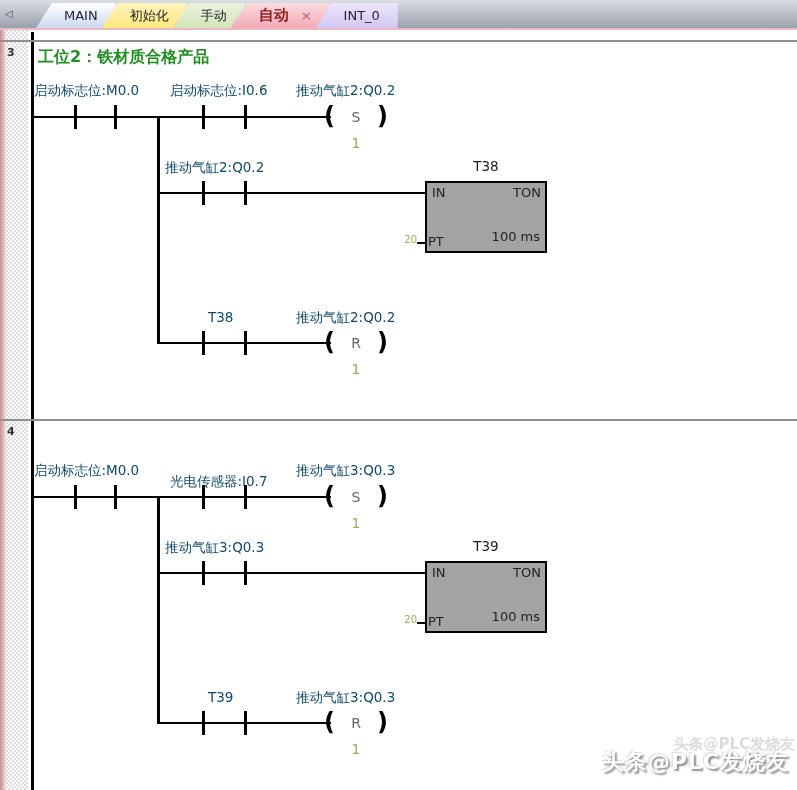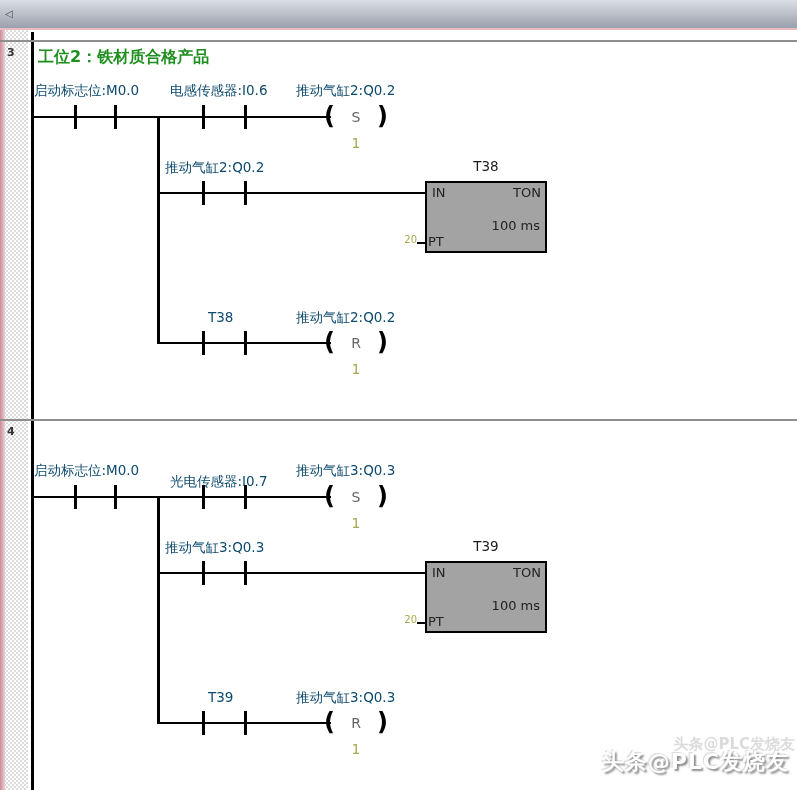--- a/index.html
+++ b/index.html
@@ -45,53 +45,71 @@
   .branch{position:absolute;left:157px;top:75px;width:3px;height:228px;background:#000;}
   .coil{position:absolute;left:324px;width:64px;height:30px;display:flex;align-items:center;
     justify-content:space-between;font-size:24px;font-weight:bold;color:#000;}
   .coil .sym{font-size:14px;font-weight:normal;color:#666;padding-top:2px;}
   .coil-num{position:absolute;left:324px;width:64px;text-align:center;font-size:14px;color:#a8a850;}
   .tname{position:absolute;left:425px;width:122px;text-align:center;font-size:13.5px;color:#1c1c1c;}
   .tbox{position:absolute;left:425px;width:122px;height:72px;border:2px solid #000;
     box-sizing:border-box;background:#a3a3a3;}
   .tbox span{position:absolute;font-size:13px;color:#222;white-space:nowrap;}
   .t-in{left:5px;top:2px;} .t-type{right:4px;top:2px;}
-  .t-pt{left:1px;bottom:2px;} .t-base{right:5px;bottom:18px;margin-top:24px;}
+  .t-pt{left:1px;bottom:2px;} .t-base{right:5px;bottom:7px;margin-top:24px;}
   .preset{position:absolute;left:383px;width:34px;text-align:right;font-size:10px;color:#a8a850;}
   .ptick{position:absolute;left:417px;width:8px;height:2px;background:#000;}
 
   
   .wm{position:absolute;right:8px;bottom:13px;font-size:22px;font-weight:bold;color:#fff;
     letter-spacing:1px;white-space:nowrap;
     text-shadow:2px 2px 2px #8c8c8c,-1px -1px 1px #d8d8d8;}
   .wm-echo{position:absolute;right:2px;bottom:36px;font-size:15px;font-weight:bold;
     color:#9a9a9a;opacity:.35;white-space:nowrap;}
 </style>
 </head>
 <body>
 
 <div class="screen">
 
   <div class="tabbar">
     <span class="back-arrow">◁</span>
+    <div class="tabs">
+      <div class="tab tab-main">
+        <span>MAIN</span>
+      </div>
+      <div class="tab tab-init">
+        <span>初始化</span>
+      </div>
+      <div class="tab tab-manual">
+        <span>手动</span>
+      </div>
+      <div class="tab tab-auto">
+        <span>自动</span>
+        <span class="tab-close">×</span>
+      </div>
+      <div class="tab tab-int0">
+        <span>INT_0</span>
+      </div>
+    </div>
   </div>
 
   <div class="gutter"></div>
   <div class="gutter-pink"></div>
   <div class="rail"></div>
   <div class="sep" style="top:40px"></div>
   <div class="sep" style="top:419px"></div>
   <div class="net-num" style="top:46px">3</div>
   <div class="net-num" style="top:425px">4</div>
 
   <div class="network" style="top:41px">
     <div class="net-title">工位2：铁材质合格产品</div>
 
     <div class="lbl" style="left:34px;top:41px">启动标志位:M0.0</div>
-    <div class="lbl" style="left:170px;top:41px">电感传感器:I0.6</div>
+    <div class="lbl" style="left:170px;top:41px">启动标志位:I0.6</div>
     <div class="lbl" style="left:296px;top:41px">推动气缸2:Q0.2</div>
     <div class="wire" style="left:33px;top:75px;width:298px"></div>
     <div class="cbar" style="left:74px;top:64px"></div>
     <div class="cbar" style="left:114px;top:64px"></div>
     <div class="cbar" style="left:202px;top:64px"></div>
     <div class="cbar" style="left:244px;top:64px"></div>
     <div class="branch"></div>
     <div class="coil" style="top:60px">
       <span>(</span>
       <span class="sym">S</span>

